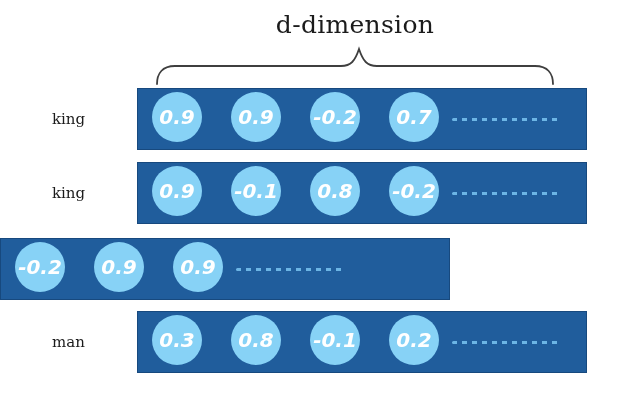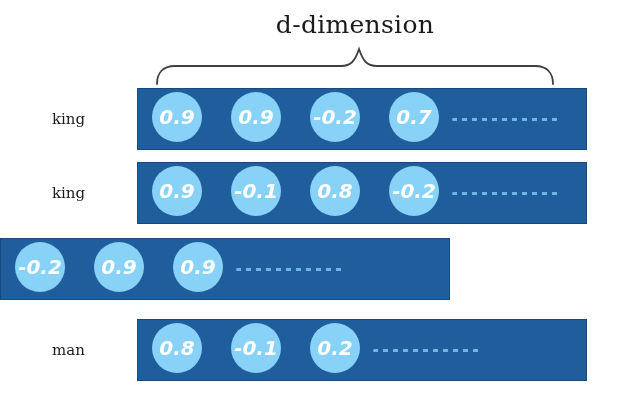--- a/index.html
+++ b/index.html
@@ -120,23 +120,24 @@
 
   <div class="row" style="top:238px">
     <div class="bar">
       <span class="cell">-0.2</span>
       <span class="cell">0.9</span>
       <span class="cell">0.9</span>
       <div class="dots"></div>
     </div>
   </div>
 
-  <div class="row" style="top:319px">
+  <div class="row" style="top:311px">
     <div class="word">man</div>
     <div class="bar">
+      <span class="cell">0.3</span>
       <span class="cell">0.8</span>
       <span class="cell">-0.1</span>
       <span class="cell">0.2</span>
       <div class="dots"></div>
     </div>
   </div>
 
 </div>
 
 </body></html>

